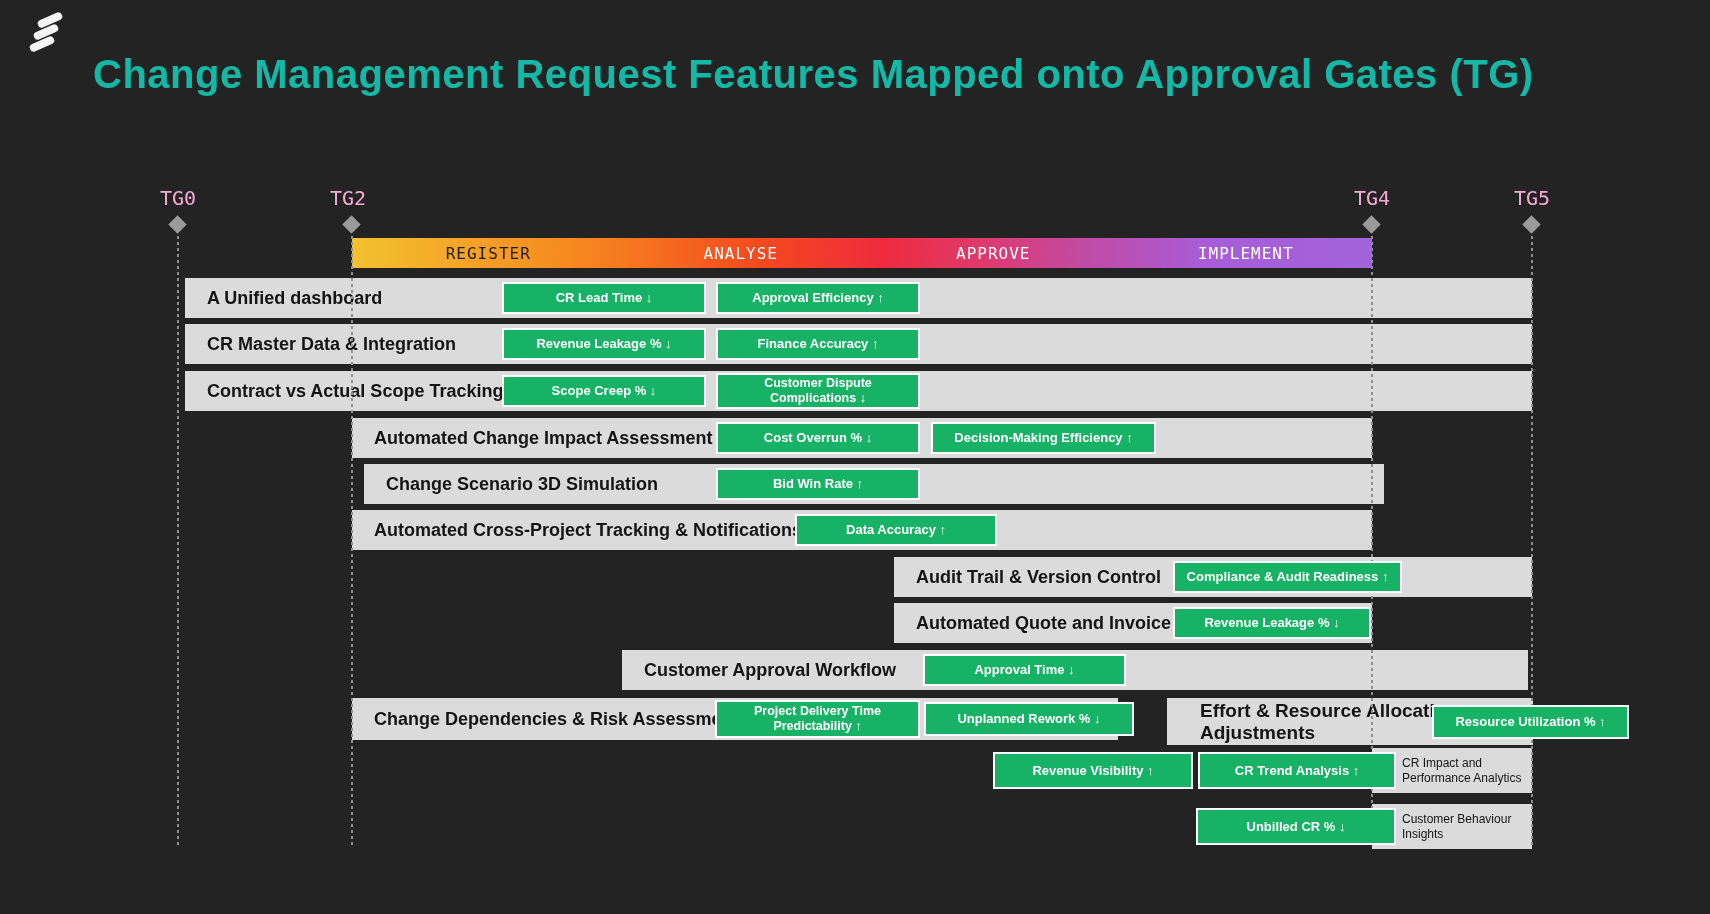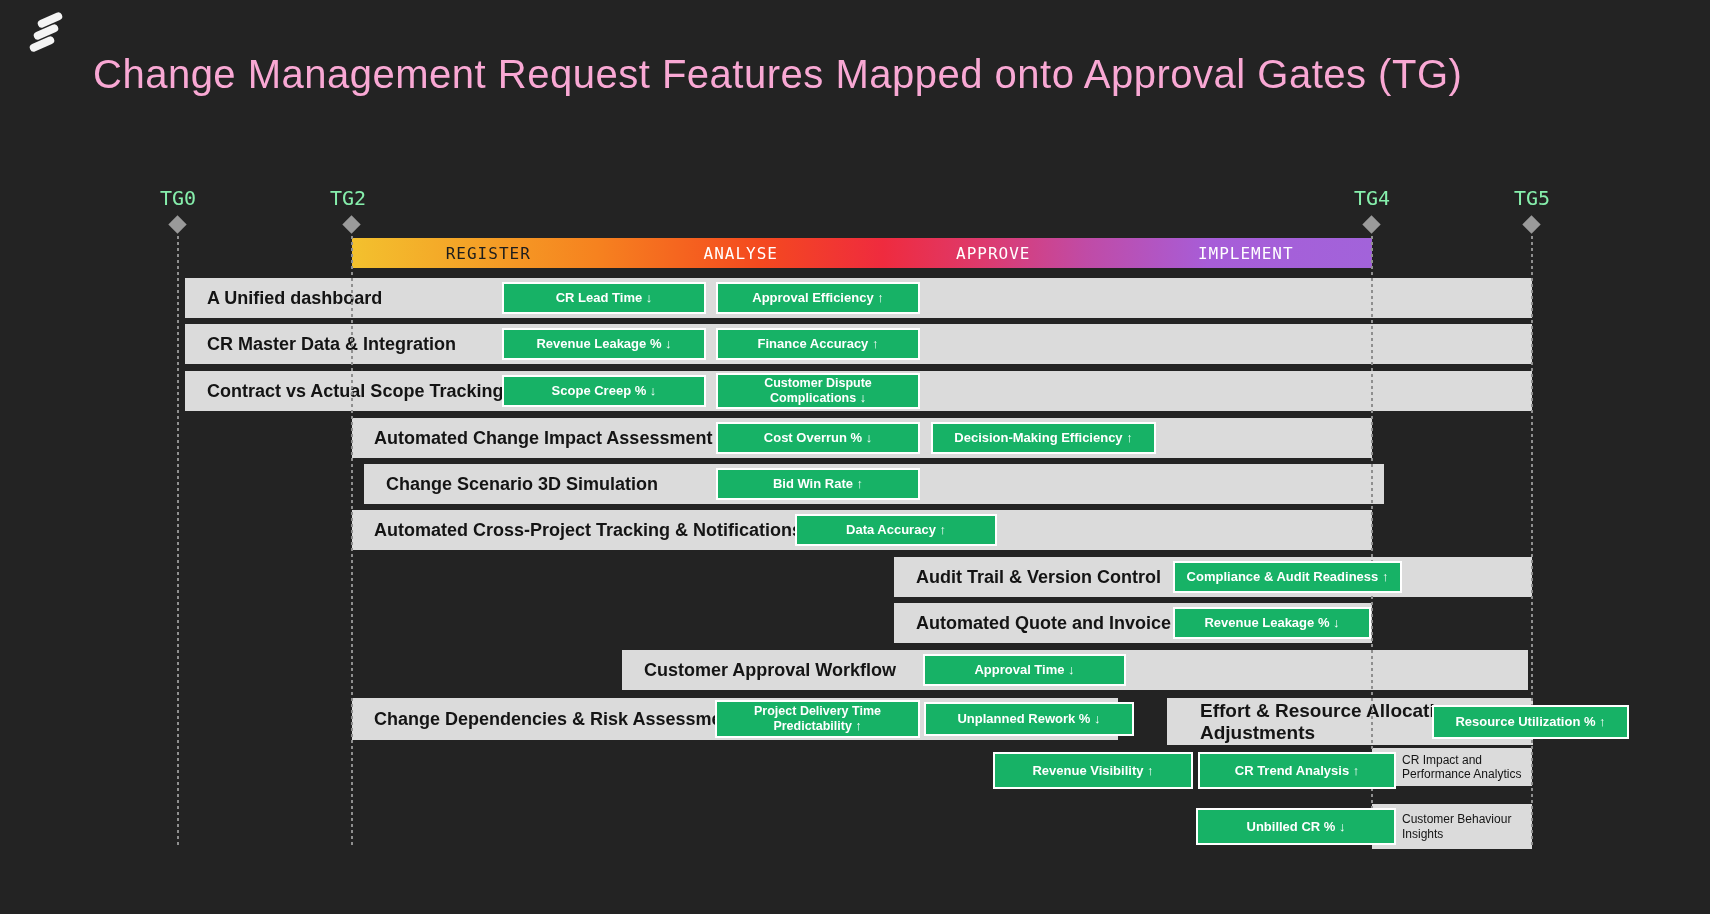--- a/index.html
+++ b/index.html
@@ -11,26 +11,26 @@
   }
   
   .logo { position:absolute; left:28px; top:12px; width:40px; height:44px; }
   .logo .bar {
     position:absolute; width:26px; height:8px; border-radius:4px;
     background:#f4f4f4; transform:rotate(-24deg);
   }
   
   .title {
     position:absolute; left:93px; top:52px; width:1500px;
-    font-size:40px; font-weight:400; color:#f9a8d4; letter-spacing:.5px;
+    font-size:40px; font-weight:700; color:#14b8a6; letter-spacing:.5px;
   }
   
   .gate-label {
     position:absolute; top:186px; width:80px; margin-left:-40px; text-align:center;
-    font-family:"DejaVu Sans Mono", monospace; font-size:20px; color:#86efac;
+    font-family:"DejaVu Sans Mono", monospace; font-size:20px; color:#f9a8d4;
   }
   .gate-diamond {
     position:absolute; top:218px; width:13px; height:13px; margin-left:-7px;
     background:#9a9a9a; transform:rotate(45deg); z-index:2;
   }
   .gate-line {
     position:absolute; top:236px; width:2px; height:612px; margin-left:-1px; z-index:4;
     background:repeating-linear-gradient(to bottom,#8f8f8f 0 3px,transparent 3px 6px);
     pointer-events:none;
   }
@@ -122,21 +122,21 @@
   </div>
   <div class="bar-row" style="left:622px; top:650px; width:906px; height:40px;">
     <span>Customer Approval Workflow</span>
   </div>
   <div class="bar-row" style="left:352px; top:698px; width:766px; height:42px;">
     <span>Change Dependencies &amp; Risk Assessment</span>
   </div>
   <div class="bar-row two-line" style="left:1167px; top:698px; width:366px; height:47px; padding-left:33px;">
     <span>Effort &amp; Resource Allocation Adjustments</span>
   </div>
-  <div class="bar-row small-note" style="left:1372px; top:748px; width:160px; height:38px;">
+  <div class="bar-row small-note" style="left:1372px; top:748px; width:160px; height:45px;">
     <span>CR Impact and Performance Analytics</span>
   </div>
   <div class="bar-row small-note" style="left:1372px; top:804px; width:160px; height:45px;">
     <span>Customer Behaviour Insights</span>
   </div>
 
   <div class="badge" style="left:716px; top:282px; width:204px; height:32px;">Approval Efficiency ↑</div>
   <div class="badge" style="left:502px; top:282px; width:204px; height:32px;">CR Lead Time ↓</div>
 
   <div class="badge" style="left:502px; top:328px; width:204px; height:32px;">Revenue Leakage % ↓</div>

